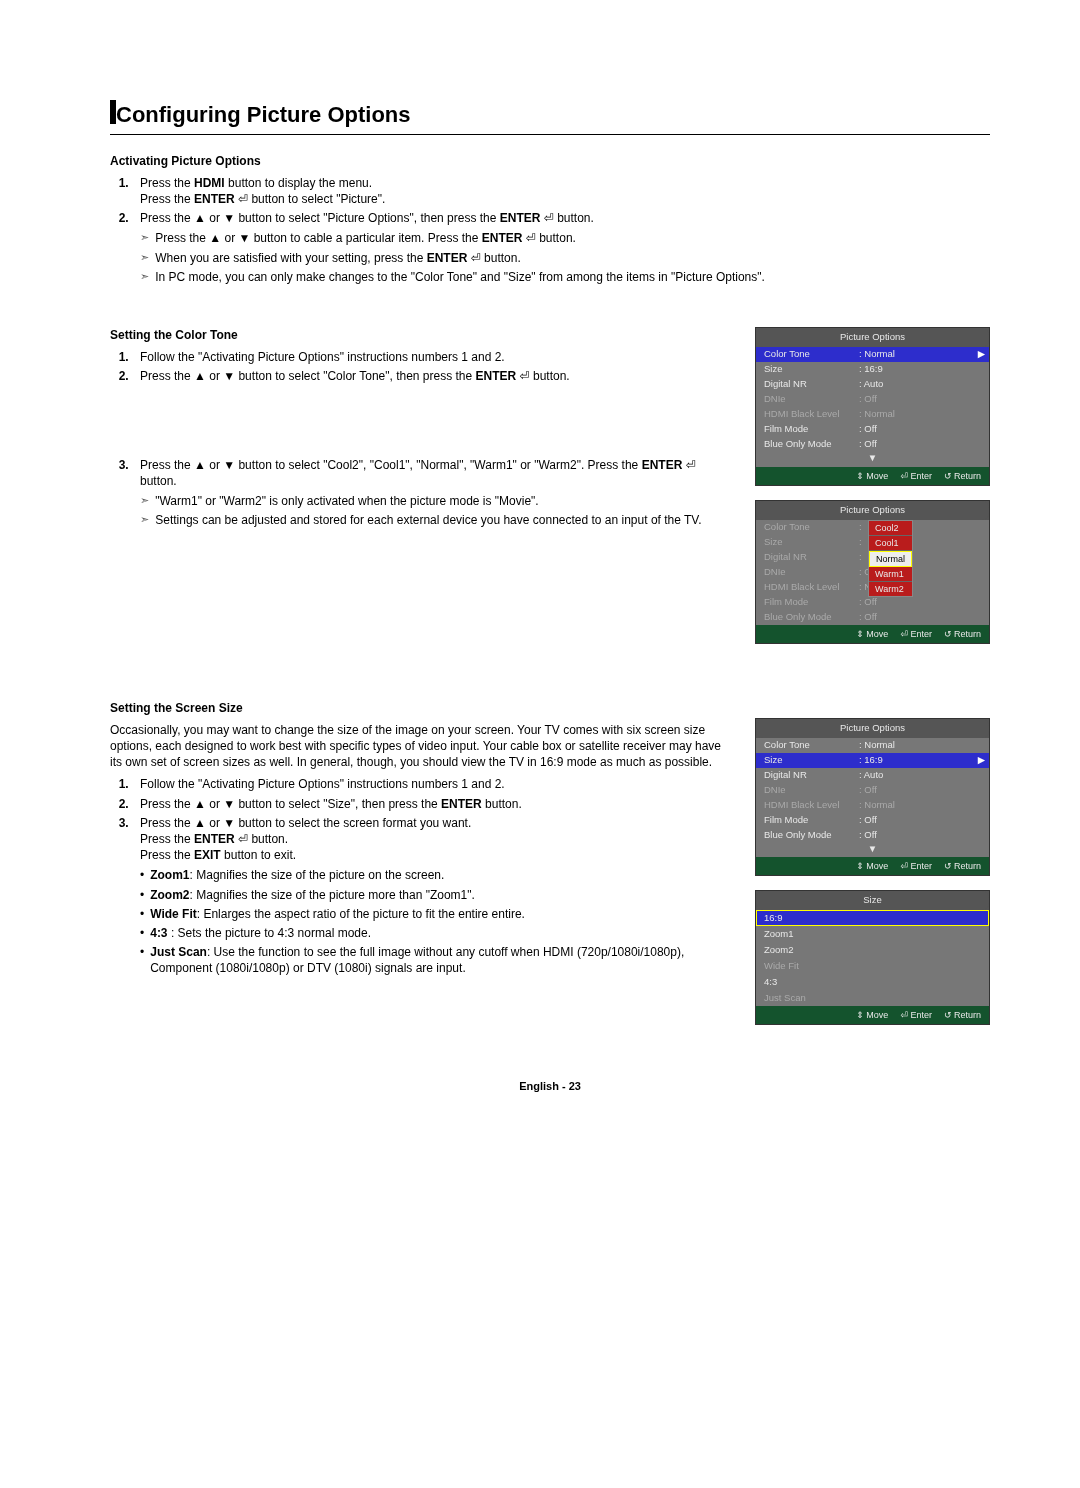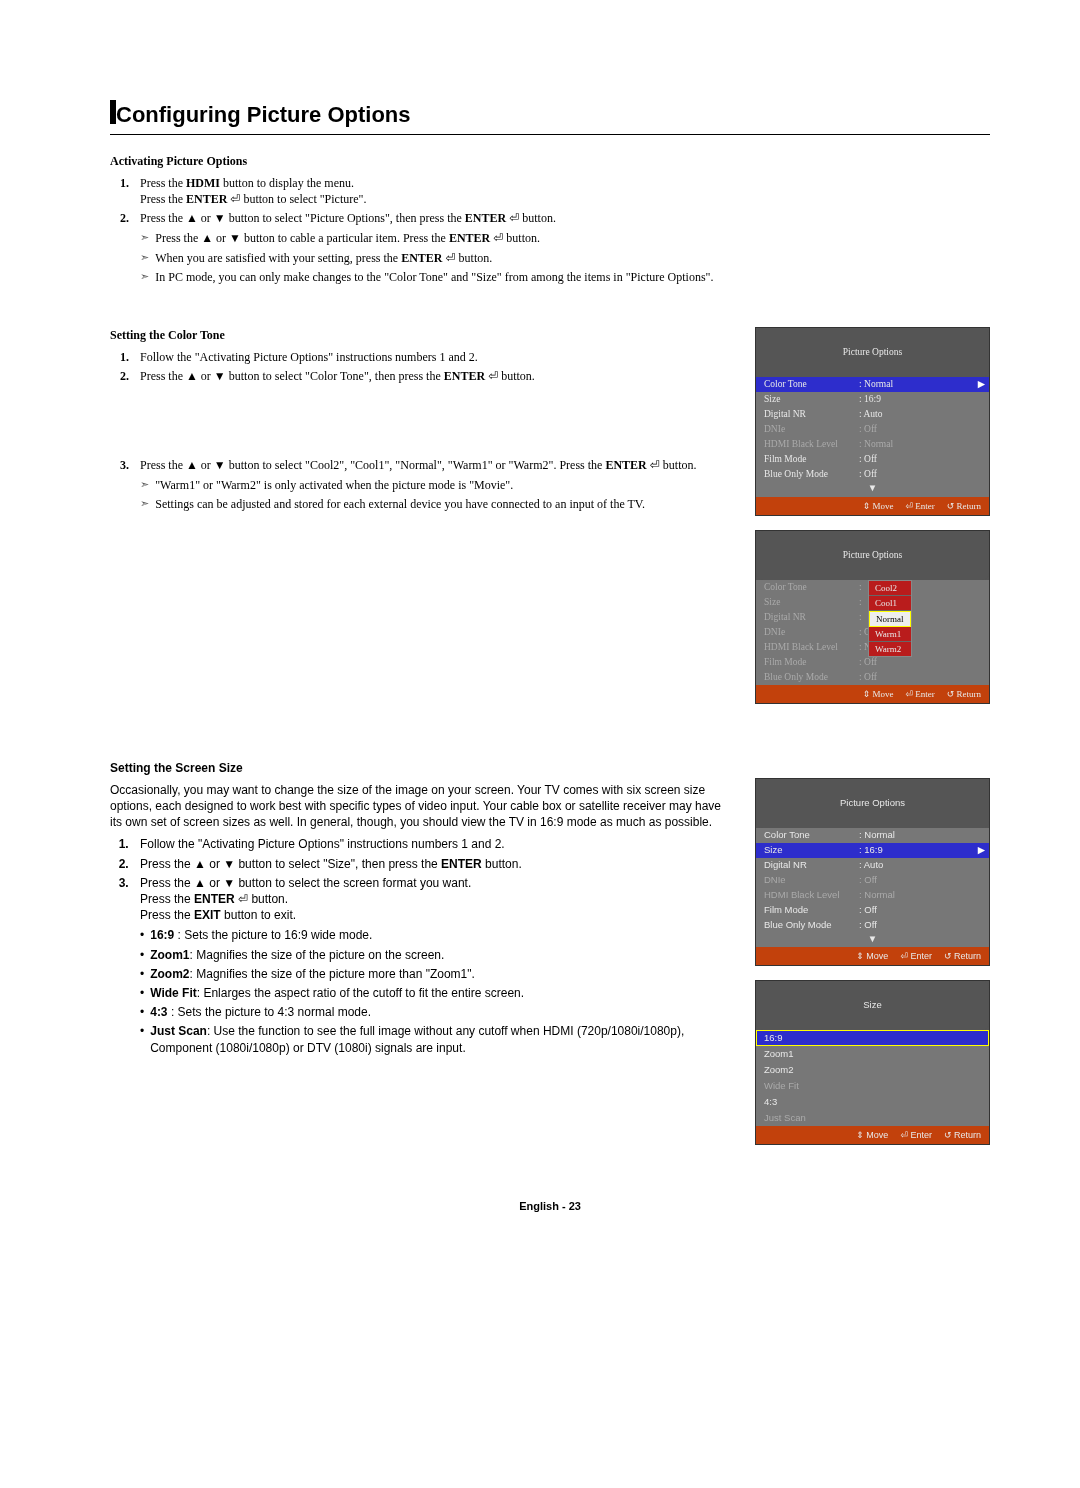--- a/index.html
+++ b/index.html
@@ -14,32 +14,32 @@
   ol { list-style: decimal; padding-left: 22px; margin-bottom:4px; }
   ol > li { font-weight: bold; padding-left:8px; margin-bottom:3px;}
   ol > li > span { font-weight:normal; }
   .note { display:flex; gap:6px; margin-left:30px; margin-bottom:3px; font-weight:normal;}
   .note::before { content:"➣"; font-size:11px; color:#555; }
   .sub-note { display:flex; gap:6px; margin-left:30px; margin-bottom:3px;}
   .sub-note::before { content:"➣"; font-size:11px; color:#555; }
   .bullets { padding-left:30px; }
   .bullets .b { display:flex; gap:6px; margin-bottom:3px;}
   .bullets .b::before { content:"•"; }
-  .block { margin-bottom:42px;font-family:Liberation Serif, serif; }
+  .block { margin-bottom:42px; }
   .intro { margin-bottom:6px;}
   .osd { width:100%; background:#555; color:#e8e8e8; font-size:9.5px; margin-bottom:14px; border:1px solid #333;}
-  .osd-title { text-align:center; padding:18px 0; background:#555; font-weight:normal;border-radius:7px;}
+  .osd-title { text-align:center; padding:3px 0; background:#555; font-weight:normal;border-radius:7px;}
   .osd-row { display:flex; align-items:center; padding:1px 8px; background:#777; height:15px; position:relative;}
   .osd-row.sel { background:#2d2dcc; }
   .osd-row.dim { color:#aaa; }
   .osd-label { width:95px; flex-shrink:0;}
   .osd-val { flex:1;}
   .osd-val::before{content:": ";}
   .osd-arrow-down{ text-align:center; padding:0 0 2px; background:#777;}
-  .osd-footer { display:flex; justify-content:flex-end; gap:12px; padding:3px 8px; background:#c2410c; font-size:9px;}
+  .osd-footer { display:flex; justify-content:flex-end; gap:12px; padding:3px 8px; background:#14532d; font-size:9px;}
   .osd-play{position:absolute; right:4px; color:#fff;}
   .dropdown { position:absolute; left:112px; top:0; background:#b91c1c; border:1px solid #888; z-index:2; font-size:9px;}
   .dropdown .opt{ padding:1px 6px; white-space:nowrap; border-bottom:1px solid #666;}
   .dropdown .opt.selopt{ background:#eee; color:#000; border:1px solid #ff0;}
   .dropdown .opt:last-child{ border-bottom:none;}
   .osd-list .li { padding:2px 8px; background:#777; height:16px; display:flex; align-items:center;}
   .osd-list .li.sel { background:#2d2dcc; outline:1px solid #ff0; outline-offset:-1px;}
   .osd-list .li.dim{ color:#aaa;}
   .footer-page{ text-align:center; margin-top:40px; font-size:11px;}
   .footer-page b{ font-weight:bold;}
@@ -200,30 +200,27 @@
         <span>Press the ▲ or ▼ button to select "Size", then press the </span><b>ENTER</b><span> button.</span>
       </span></li>
       <li><span>
         <span>Press the ▲ or ▼ button to select the screen format you want.</span><br>
         <span>Press the </span><b>ENTER</b><span> ⏎ button.</span><br>
         <span>Press the </span><b>EXIT</b><span> button to exit.</span>
       </span></li>
     </ol>
     <div class="bullets">
       <div class="b">
-          <span><b>16:9</b><span> : Sets the picture to 16:9 wide mode.</span></span>
-        </div>
-      <div class="b">
           <span><b>Zoom1</b><span>: Magnifies the size of the picture on the screen.</span></span>
         </div>
       <div class="b">
           <span><b>Zoom2</b><span>: Magnifies the size of the picture more than "Zoom1".</span></span>
         </div>
       <div class="b">
-          <span><b>Wide Fit</b><span>: Enlarges the aspect ratio of the cutoff to fit the entire screen.</span></span>
+          <span><b>Wide Fit</b><span>: Enlarges the aspect ratio of the picture to fit the entire entire.</span></span>
         </div>
       <div class="b">
           <span><b>4:3</b><span> : Sets the picture to 4:3 normal mode.</span></span>
         </div>
       <div class="b">
           <span><b>Just Scan</b><span>: Use the function to see the full image without any cutoff when HDMI (720p/1080i/1080p), Component (1080i/1080p) or DTV (1080i) signals are input.</span></span>
         </div>
     </div>
   </div>
   <div class="right">

